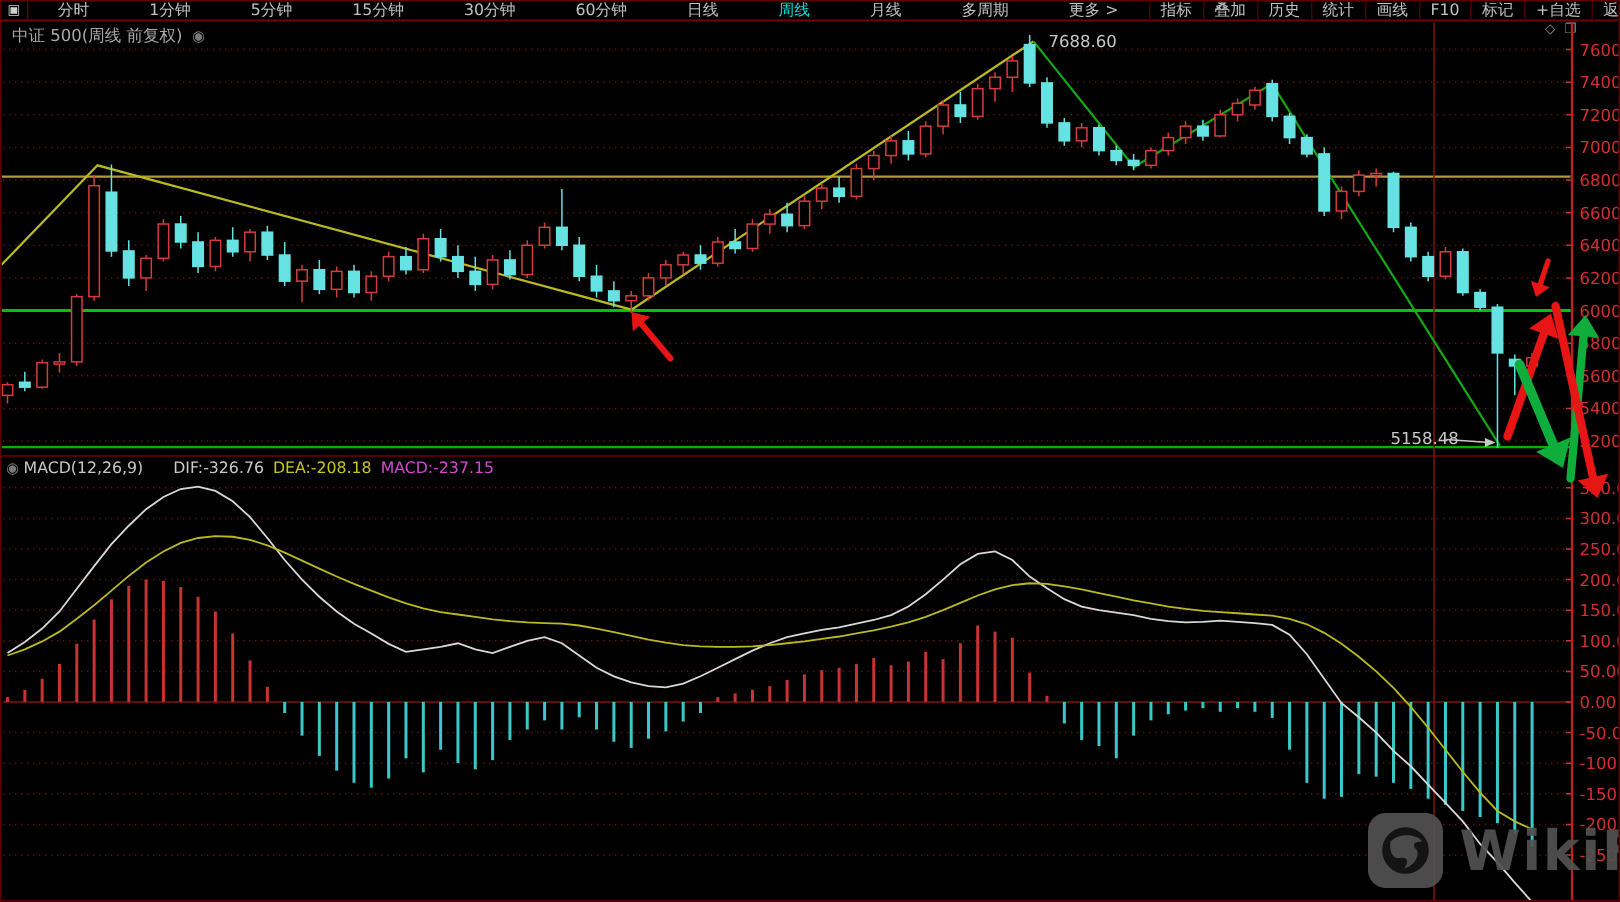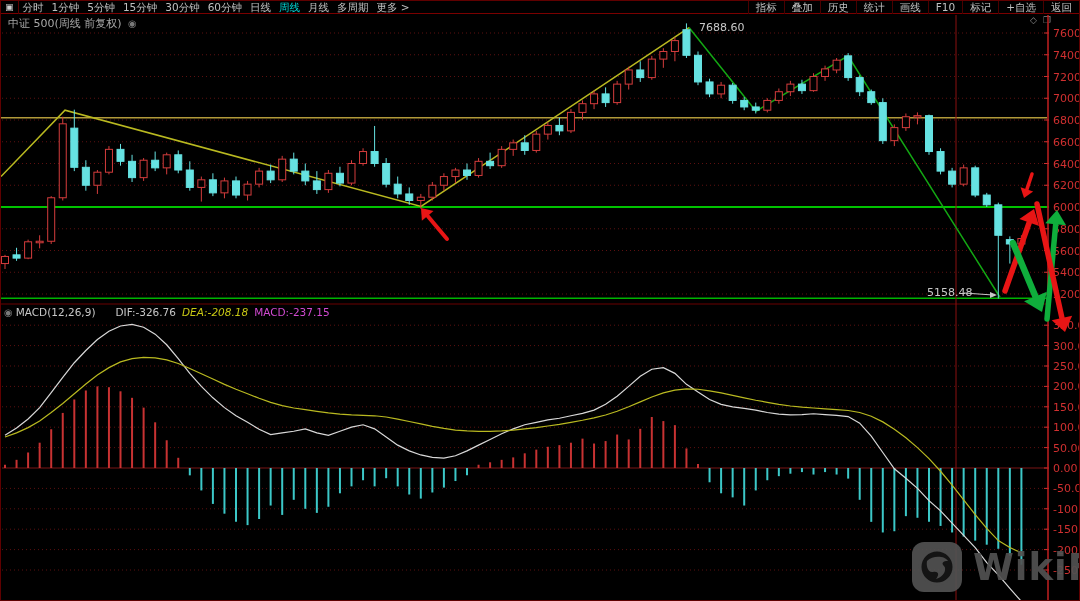--- a/index.html
+++ b/index.html
@@ -4,33 +4,33 @@
 <style>
   html,body{margin:0;padding:0;background:#111;}
   .screen{position:relative;width:1080px;height:601px;background:#000;overflow:hidden;
     border:1px solid #5f0000;box-sizing:border-box;
     font-family:"DejaVu Sans","Liberation Sans",sans-serif;}
   
   .topbar{position:absolute;top:0;left:0;width:100%;height:13px;display:flex;align-items:center;
     border-bottom:1px solid #7a0000;font-size:10.5px;line-height:13px;color:#c0c0c0;box-sizing:border-box;}
   .win-icon{color:#cfcfcf;font-size:9px;padding:0 4px;border-right:1px solid #5a0000;}
   .menu-left{display:flex;align-items:center;}
-  .menu-item{padding:0 4px;cursor:default;white-space:nowrap;}
+  .menu-item{padding:0 20px;cursor:default;white-space:nowrap;}
   .menu-item.active{color:#00d8d8;}
   .menu-right{margin-left:auto;display:flex;align-items:flex-start;}
   .menu-cell{padding:0 7px;border-left:1px solid #4a0000;white-space:nowrap;}
   .sub-icons{position:absolute;top:14px;right:22px;color:#8a8a8a;font-size:9px;letter-spacing:6px;}
   
   .chart-title{position:absolute;top:15px;left:7px;color:#a8a8a8;font-size:11px;}
   .chart-title .gear{color:#7a7a7a;font-size:10px;margin-left:3px;}
   
   .macd-header{position:absolute;top:305px;left:3px;font-size:10.5px;color:#c8c8c8;white-space:nowrap;}
   .macd-header .ic{color:#7a7a7a;margin-right:3px;font-size:10px;}
   .macd-header .dif{color:#c8c8c8;margin-left:20px;}
-  .macd-header .dea{color:#c8c814;margin-left:6px;font-style:italic;}
+  .macd-header .dea{color:#c8c814;margin-left:6px;}
   .macd-header .mac{color:#d24ad2;margin-left:6px;}
   
   #chart-svg{position:absolute;top:0;left:0;}
   
   .watermark{position:absolute;top:540px;left:910px;display:flex;align-items:center;opacity:0.92;}
   .wm-text{color:#525252;font-size:37px;font-weight:bold;letter-spacing:1px;margin-left:10px;}
 </style>
 </head>
 <body>
 

